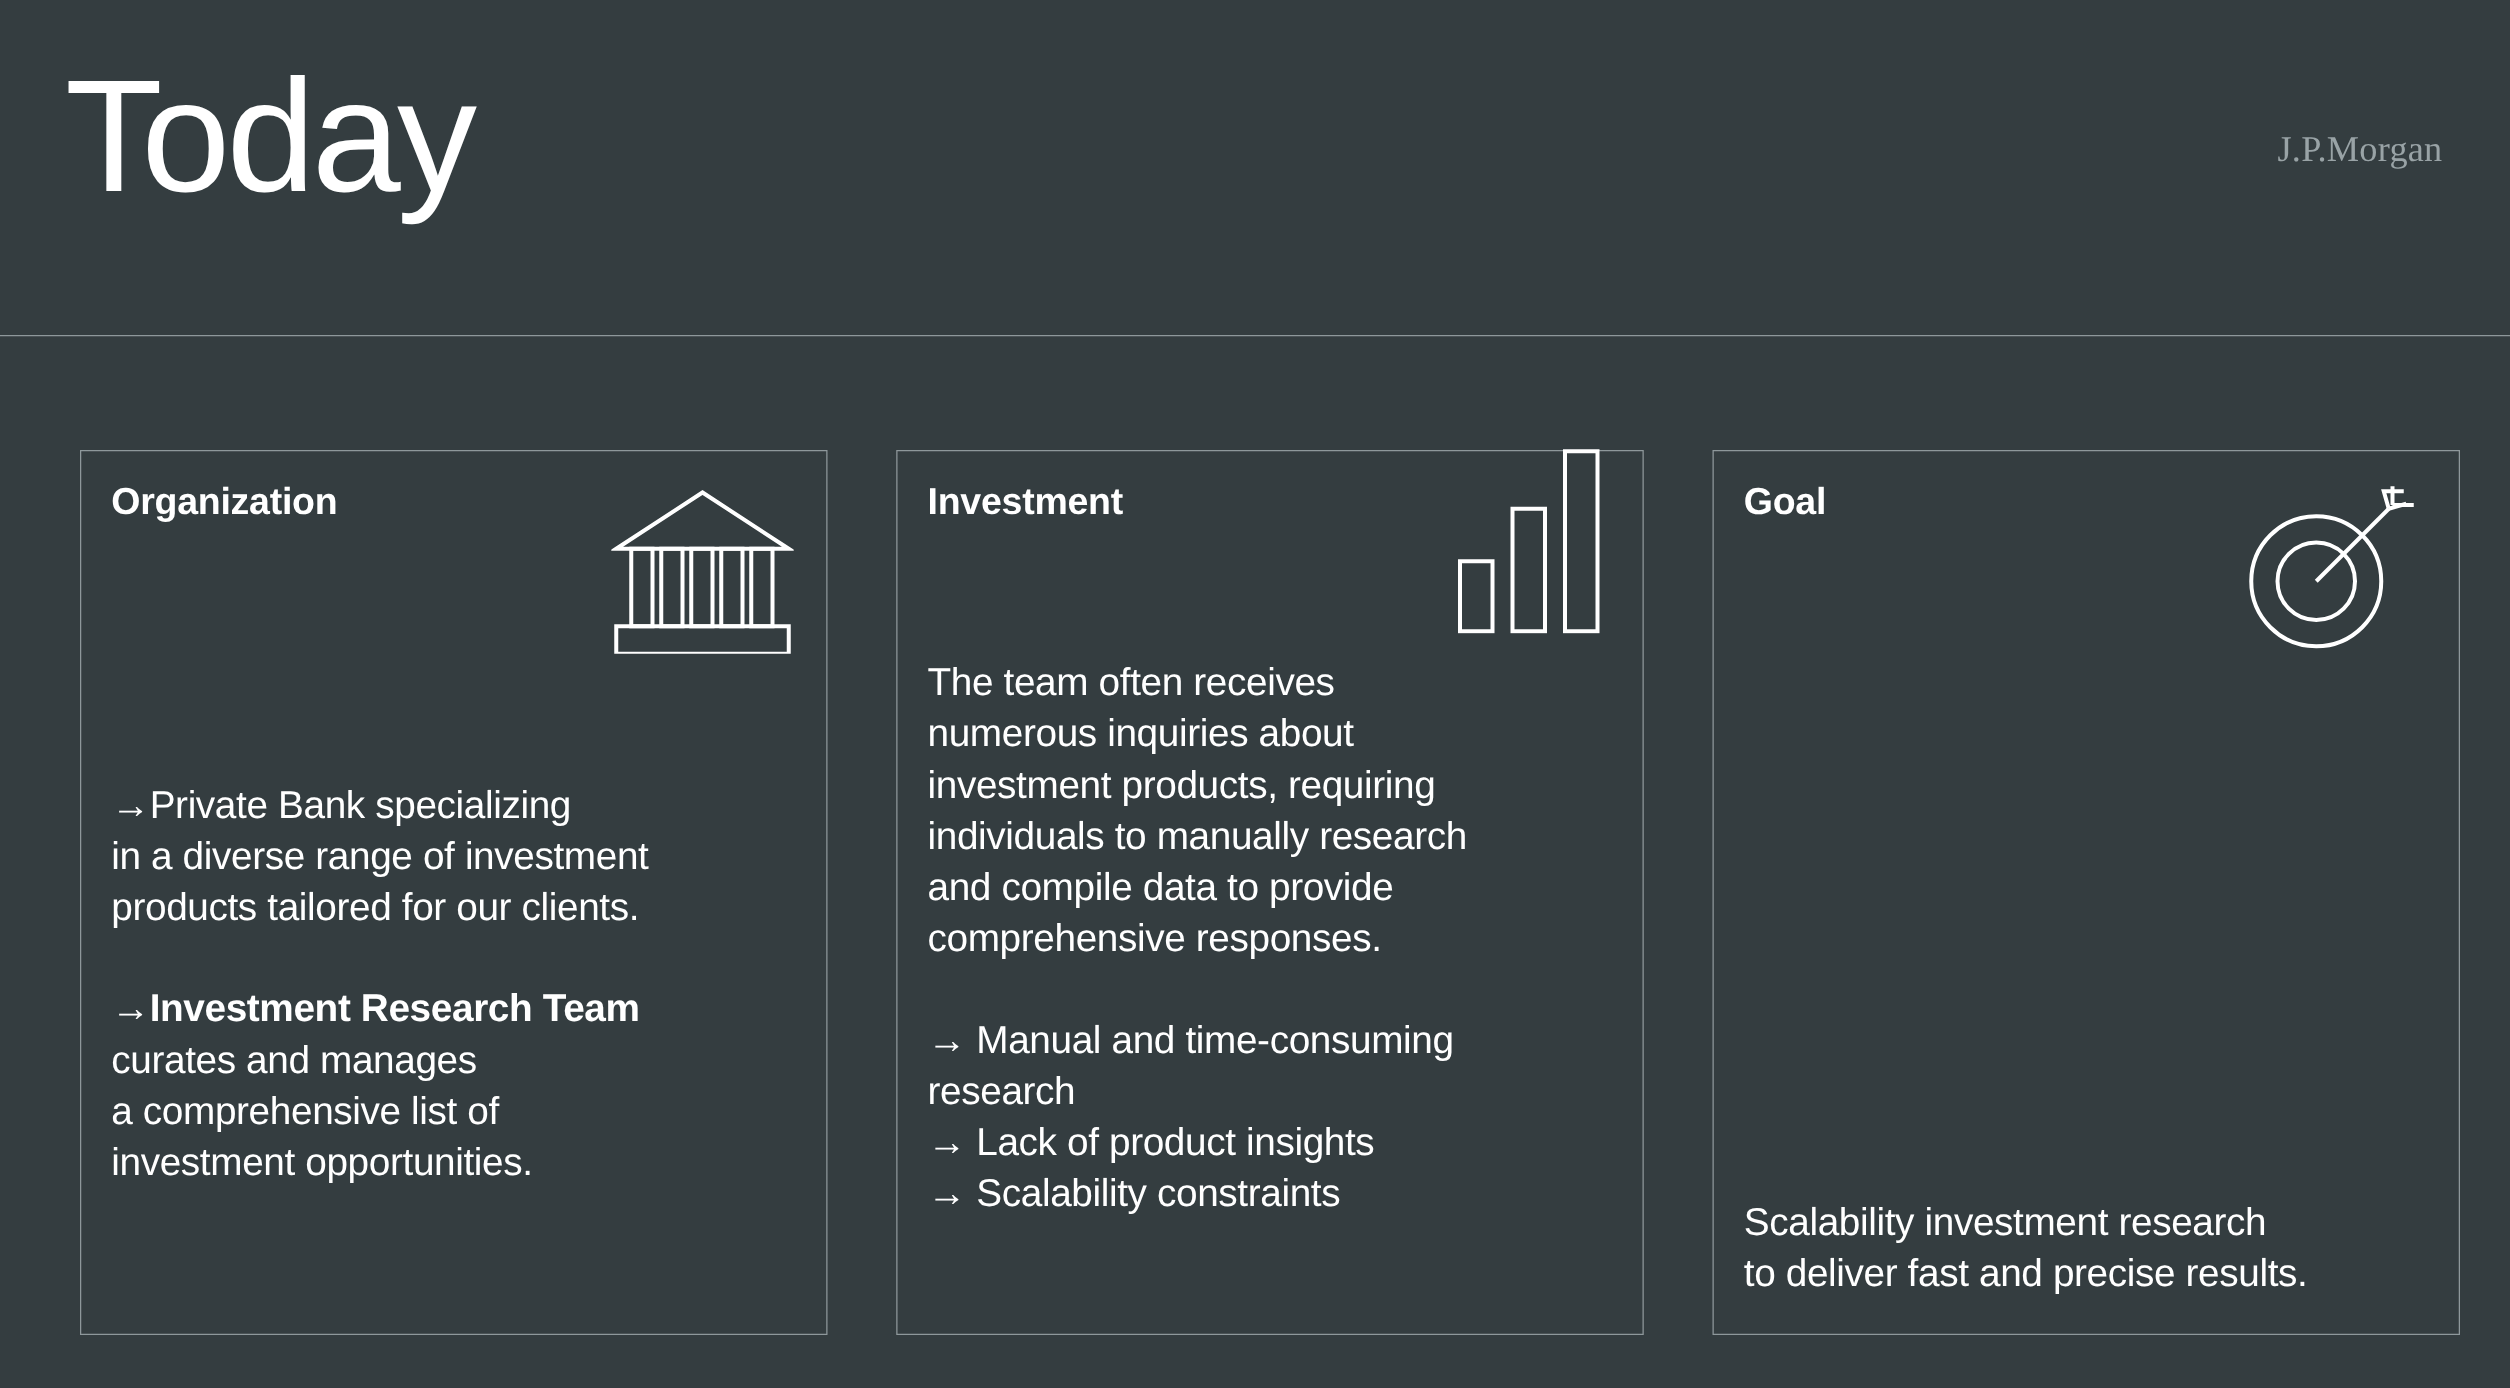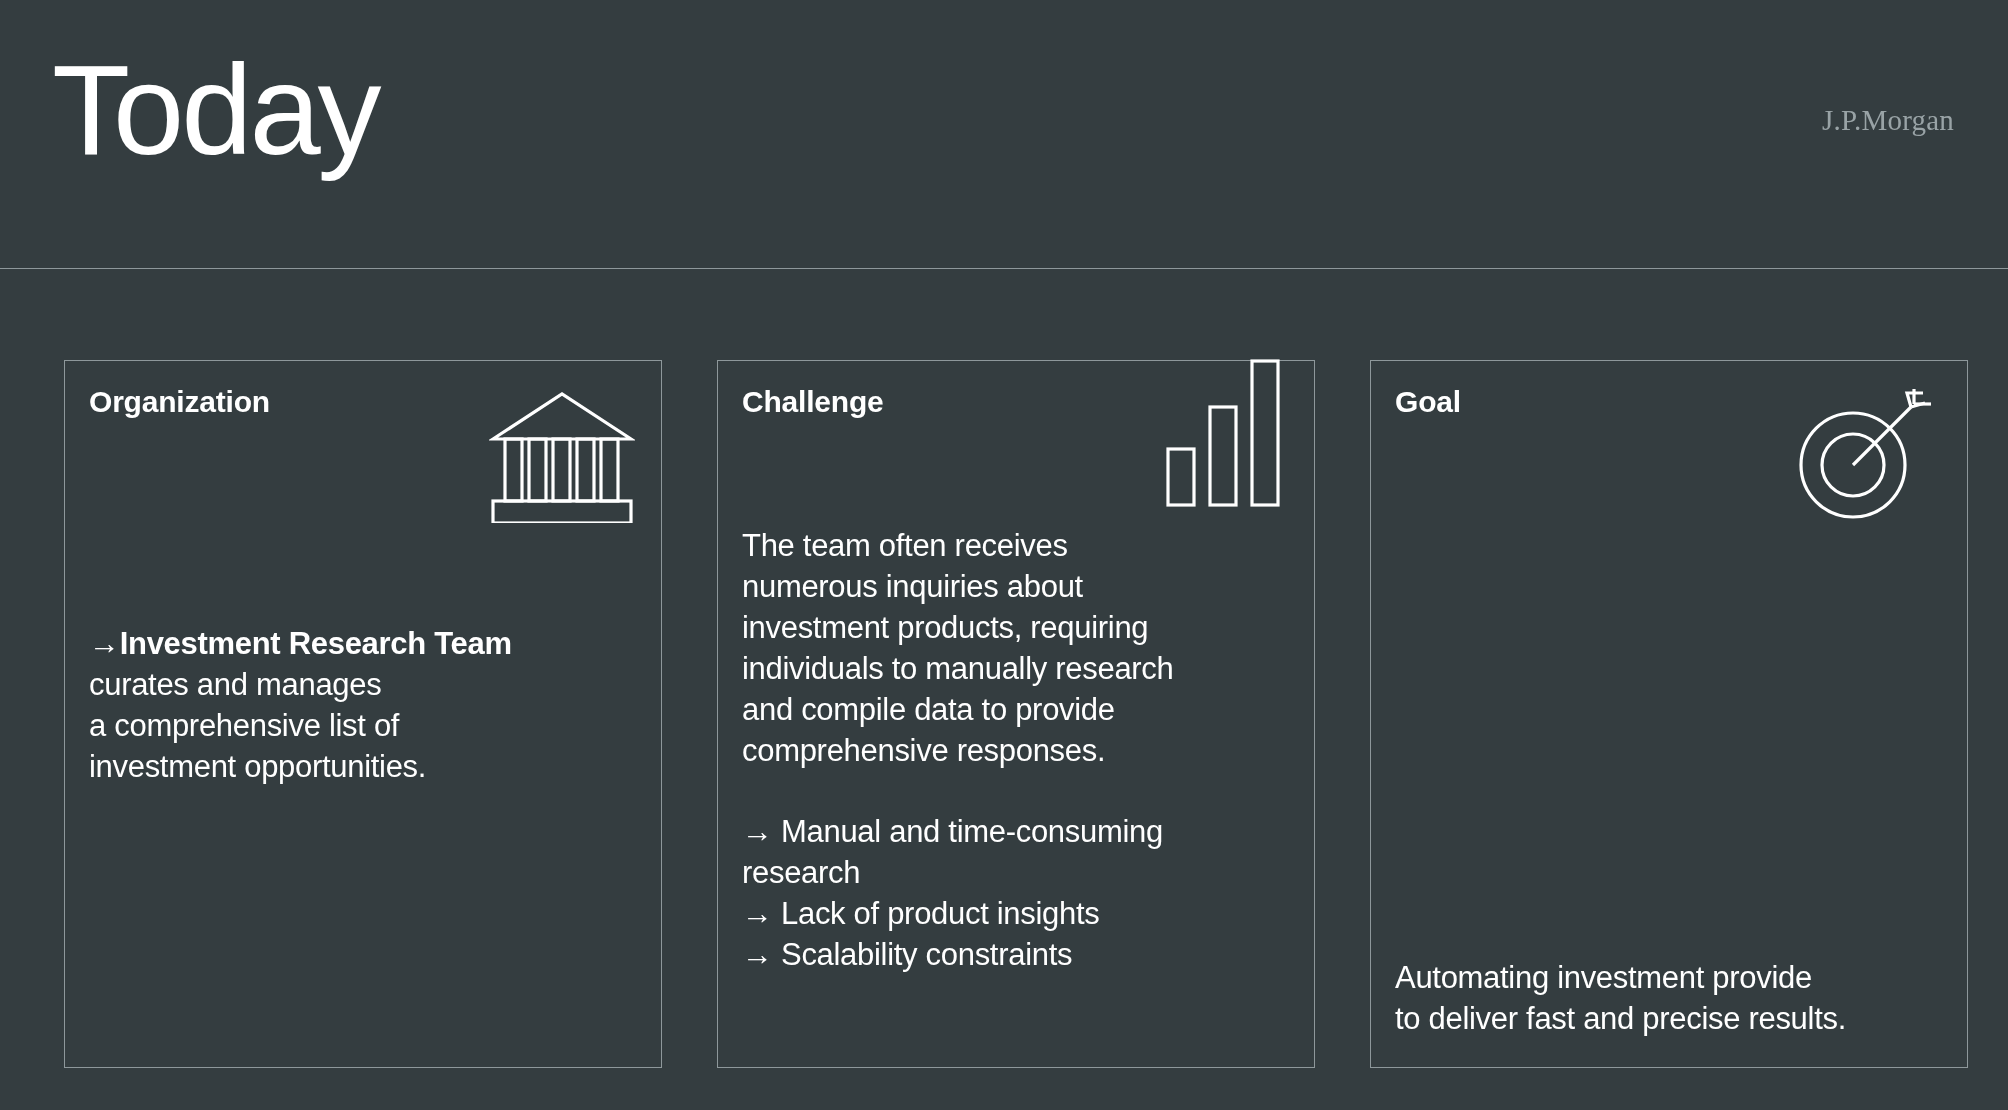--- a/index.html
+++ b/index.html
@@ -182,31 +182,34 @@
               <rect x="112" y="62" width="17" height="62"></rect>
 
               <rect x="4" y="124" width="138" height="22"></rect>
             </g>
           </svg>
         </div>
       </div>
 
       <div class="card-body">
         <div class="org-stack">
+          <div class="para">→Private Bank specializing
+in a diverse range of investment
+products tailored for our clients.</div>
           <div class="para"><b>→Investment Research Team</b><span>
 curates and manages
 a comprehensive list of
 investment opportunities.</span></div>
         </div>
       </div>
     </div>
 
     <div class="card">
       <div class="card-head">
-        <div class="card-title">Challenge</div>
+        <div class="card-title">Investment</div>
 
         <div class="card-icon icon-bars">
           <svg width="124" height="148" viewBox="0 0 124 148">
             <g fill="none" stroke="#ffffff" stroke-width="3.2">
               <rect x="2" y="90" width="26" height="56"></rect>
               <rect x="44" y="48" width="26" height="98"></rect>
               <rect x="86" y="2" width="26" height="144"></rect>
             </g>
           </svg>
         </div>
@@ -246,20 +249,20 @@
               <line x1="122" y1="32" x2="136" y2="28"></line>
               <line x1="125" y1="29" x2="125" y2="14"></line>
               <line x1="125" y1="29" x2="142" y2="29"></line>
             </g>
           </svg>
         </div>
       </div>
 
       <div class="card-body">
         <div class="goal-stack">
-          <div class="para">Automating investment provide
+          <div class="para">Scalability investment research
 to deliver fast and precise results.</div>
         </div>
       </div>
     </div>
 
   </div>
 </div>
 
 </body></html>

